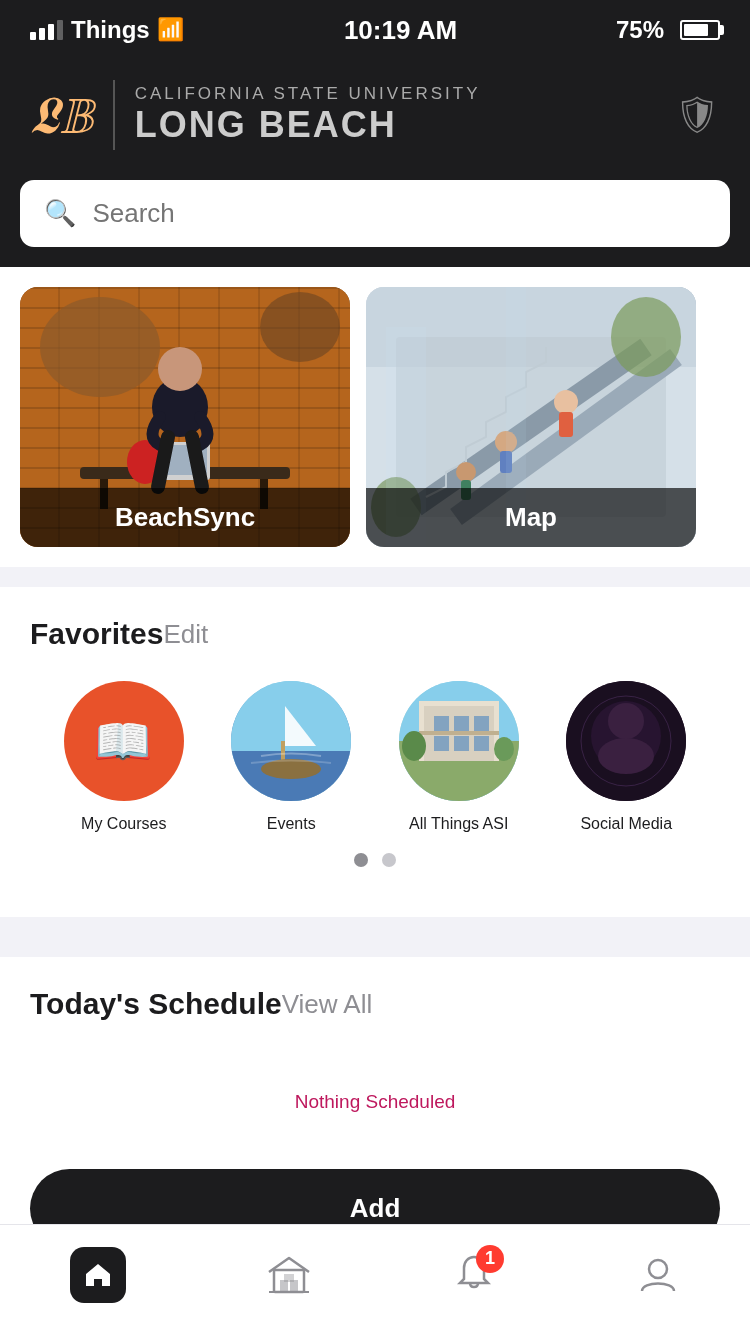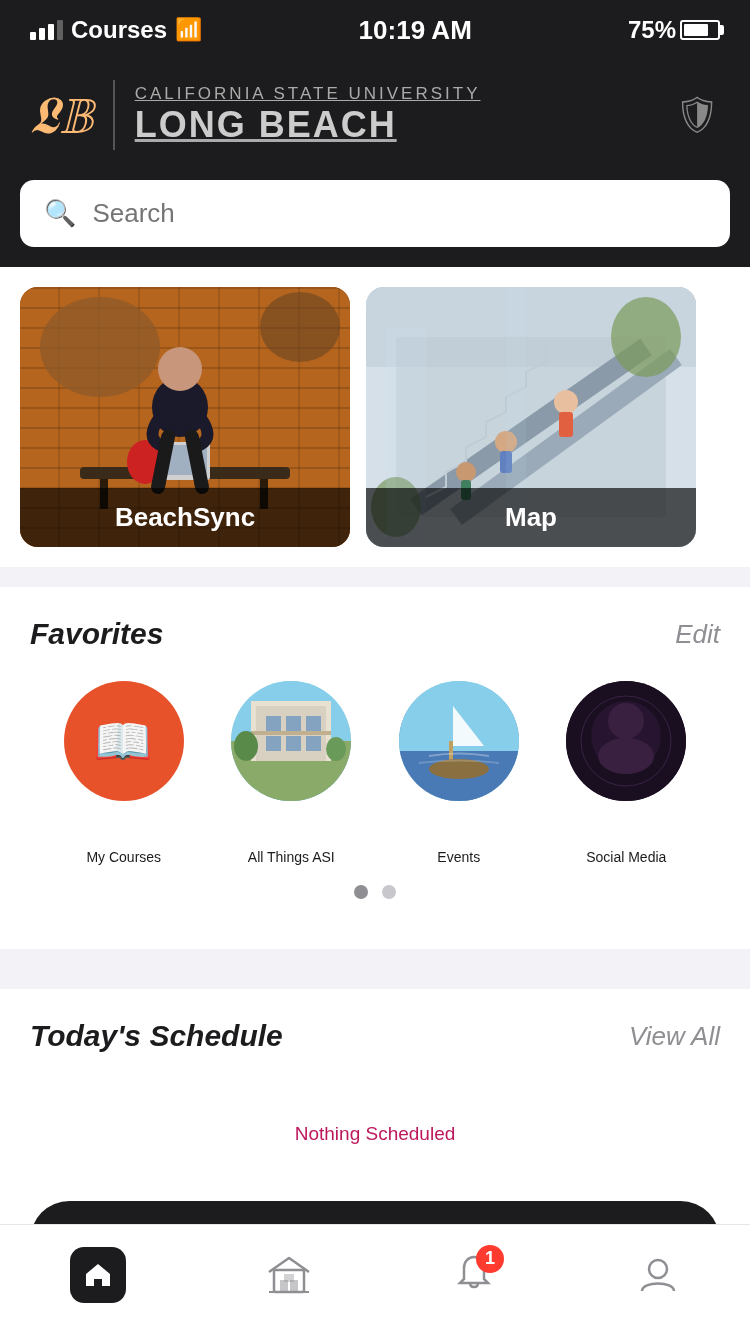--- a/index.html
+++ b/index.html
@@ -19,21 +19,21 @@
       display: flex;
       align-items: center;
       justify-content: space-between;
       padding: 0 30px;
       color: white;
       font-size: 24px;
       font-weight: 600;
     }
     .status-left { display: flex; align-items: center; gap: 8px; }
     .status-center { font-size: 26px; font-weight: 600; }
-    .status-right { display: flex; align-items: center; gap: 4px; font-size: 24px; }
+    .status-right { display: flex; align-items: center; gap: 16px; font-size: 24px; }
 
     
     .signal-bars { display: flex; align-items: flex-end; gap: 3px; }
     .signal-bars span {
       background: white;
       width: 6px;
       border-radius: 1px;
     }
     .signal-bars span:nth-child(1) { height: 8px; }
     .signal-bars span:nth-child(2) { height: 12px; }
@@ -95,21 +95,20 @@
       line-height: 1;
       font-style: italic;
     }
     .logo-divider {
       width: 2px;
       height: 70px;
       background: #555;
     }
     .logo-text {
       color: #aaa;
-      text-decoration: underline;
     }
     .logo-text .subtitle {
       font-size: 17px;
       letter-spacing: 3px;
       font-weight: 400;
       text-transform: uppercase;
     }
     .logo-text .title {
       font-size: 36px;
       font-weight: 700;
@@ -194,24 +193,22 @@
       background: #f2f2f7;
     }
 
     
     .favorites-section {
       background: white;
       padding: 30px 30px 20px;
     }
     .section-header {
       display: flex;
-      justify-content: space-between;
       align-items: center;
       margin-bottom: 30px;
-      font-style: italic;
     }
     .section-title {
       font-size: 30px;
       font-weight: 700;
       color: #1c1c1e;
     }
     .section-action {
       font-size: 26px;
       color: #8e8e93;
     }
@@ -238,24 +235,23 @@
       overflow: hidden;
     }
     .fav-icon-circle.orange {
       background: #e8522a;
     }
     .fav-icon-circle .book-icon {
       color: white;
       font-size: 48px;
     }
     .fav-label {
-      font-size: 14px;
+      font-size: 16px;
       color: #1c1c1e;
       text-align: left;
-      margin-top: 34px;
     }
 
     
     .circle-img-events {
       background:
         radial-gradient(ellipse at 50% 80%, #3a5a8a 40%, transparent 60%),
         linear-gradient(to bottom, #87CEEB 0%, #4a7ab5 40%, #c8d8e8 70%, #6a8aaa 100%);
     }
     .circle-img-asi {
       background:
@@ -398,21 +394,21 @@
 <body>
 
 <div class="status-bar">
   <div class="status-left">
     <div class="signal-bars">
       <span></span>
         <span></span>
         <span></span>
         <span></span>
     </div>
-    <span>Courses</span>
+    <span>Things</span>
     <span class="wifi-icon">📶</span>
   </div>
   <div class="status-center">10:19 AM</div>
   <div class="status-right">
     <span>75%</span>
     <div class="battery">
       <div class="battery-bar">
           <div class="battery-fill"></div>
         </div>
     </div>
@@ -522,20 +518,38 @@
   <div class="favorites-grid">
 
     <div class="fav-item">
       <div class="fav-icon-circle orange">
         <span class="book-icon">📖</span>
       </div>
       <span class="fav-label">My Courses</span>
     </div>
 
     <div class="fav-item">
+      <div class="fav-icon-circle circle-img-events">
+        <svg viewBox="0 0 120 120" width="120" height="120">
+
+          <rect x="0" y="0" width="120" height="120" fill="#87CEEB"></rect>
+          <rect x="0" y="70" width="120" height="50" fill="#4a7ab5"></rect>
+
+          <rect x="50" y="60" width="4" height="30" fill="#c0a060"></rect>
+          <polygon points="54,25 54,65 85,65" fill="white" opacity="0.9"></polygon>
+          <ellipse cx="60" cy="88" rx="30" ry="10" fill="#8a7040"></ellipse>
+
+          <path d="M30 75 Q60 70 90 75" stroke="rgba(255,255,255,0.3)" stroke-width="2" fill="none"></path>
+          <path d="M20 82 Q60 77 100 82" stroke="rgba(255,255,255,0.2)" stroke-width="2" fill="none"></path>
+        </svg>
+      </div>
+      <span class="fav-label">Events</span>
+    </div>
+
+    <div class="fav-item">
       <div class="fav-icon-circle circle-img-asi">
         <svg viewBox="0 0 120 120" width="120" height="120">
 
           <rect x="0" y="0" width="120" height="120" fill="#87CEEB"></rect>
           <rect x="0" y="60" width="120" height="60" fill="#8aaa6a"></rect>
 
           <rect x="20" y="20" width="80" height="60" fill="#e8e0d0"></rect>
           <rect x="25" y="25" width="70" height="55" fill="#d8d0c0"></rect>
 
           <rect x="35" y="35" width="15" height="15" fill="#6090c0" opacity="0.7"></rect>
@@ -545,38 +559,20 @@
           <rect x="55" y="55" width="15" height="15" fill="#6090c0" opacity="0.7"></rect>
           <rect x="75" y="55" width="15" height="15" fill="#6090c0" opacity="0.7"></rect>
 
           <rect x="20" y="50" width="80" height="4" fill="#c0b090"></rect>
 
           <ellipse cx="15" cy="65" rx="12" ry="15" fill="#5a8a4a"></ellipse>
           <ellipse cx="105" cy="68" rx="10" ry="12" fill="#6a9a5a"></ellipse>
         </svg>
       </div>
       <span class="fav-label">All Things ASI</span>
-    </div>
-
-    <div class="fav-item">
-      <div class="fav-icon-circle circle-img-events">
-        <svg viewBox="0 0 120 120" width="120" height="120">
-
-          <rect x="0" y="0" width="120" height="120" fill="#87CEEB"></rect>
-          <rect x="0" y="70" width="120" height="50" fill="#4a7ab5"></rect>
-
-          <rect x="50" y="60" width="4" height="30" fill="#c0a060"></rect>
-          <polygon points="54,25 54,65 85,65" fill="white" opacity="0.9"></polygon>
-          <ellipse cx="60" cy="88" rx="30" ry="10" fill="#8a7040"></ellipse>
-
-          <path d="M30 75 Q60 70 90 75" stroke="rgba(255,255,255,0.3)" stroke-width="2" fill="none"></path>
-          <path d="M20 82 Q60 77 100 82" stroke="rgba(255,255,255,0.2)" stroke-width="2" fill="none"></path>
-        </svg>
-      </div>
-      <span class="fav-label">Events</span>
     </div>
 
     <div class="fav-item">
       <div class="fav-icon-circle circle-img-social">
         <svg viewBox="0 0 120 120" width="120" height="120">
           <rect x="0" y="0" width="120" height="120" fill="#1a0f20"></rect>
           <circle cx="60" cy="55" r="35" fill="#2a1535" opacity="0.8"></circle>
           <circle cx="60" cy="40" r="18" fill="#3a2040"></circle>
           <ellipse cx="60" cy="75" rx="28" ry="18" fill="#3a2040"></ellipse>
 

